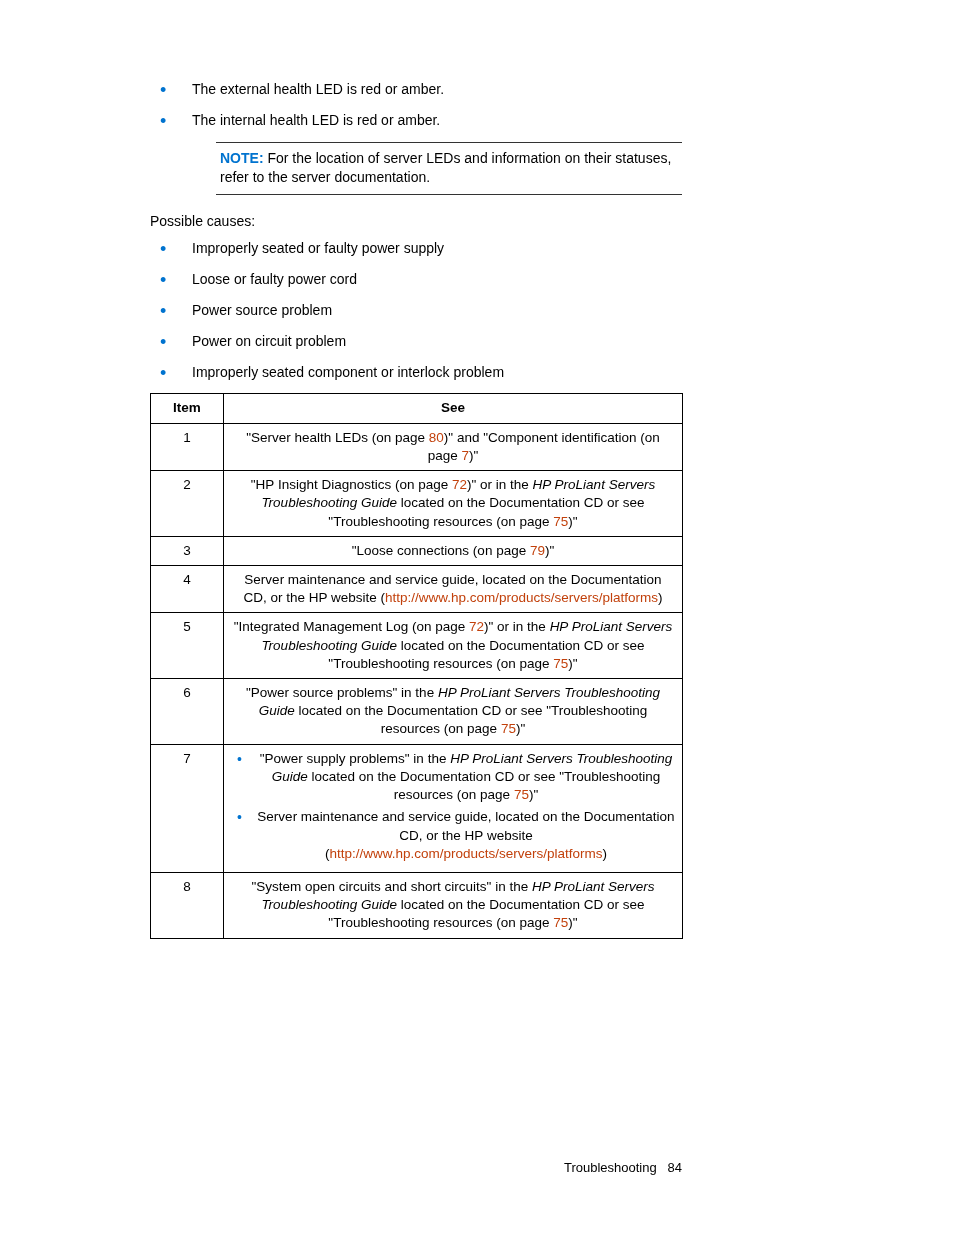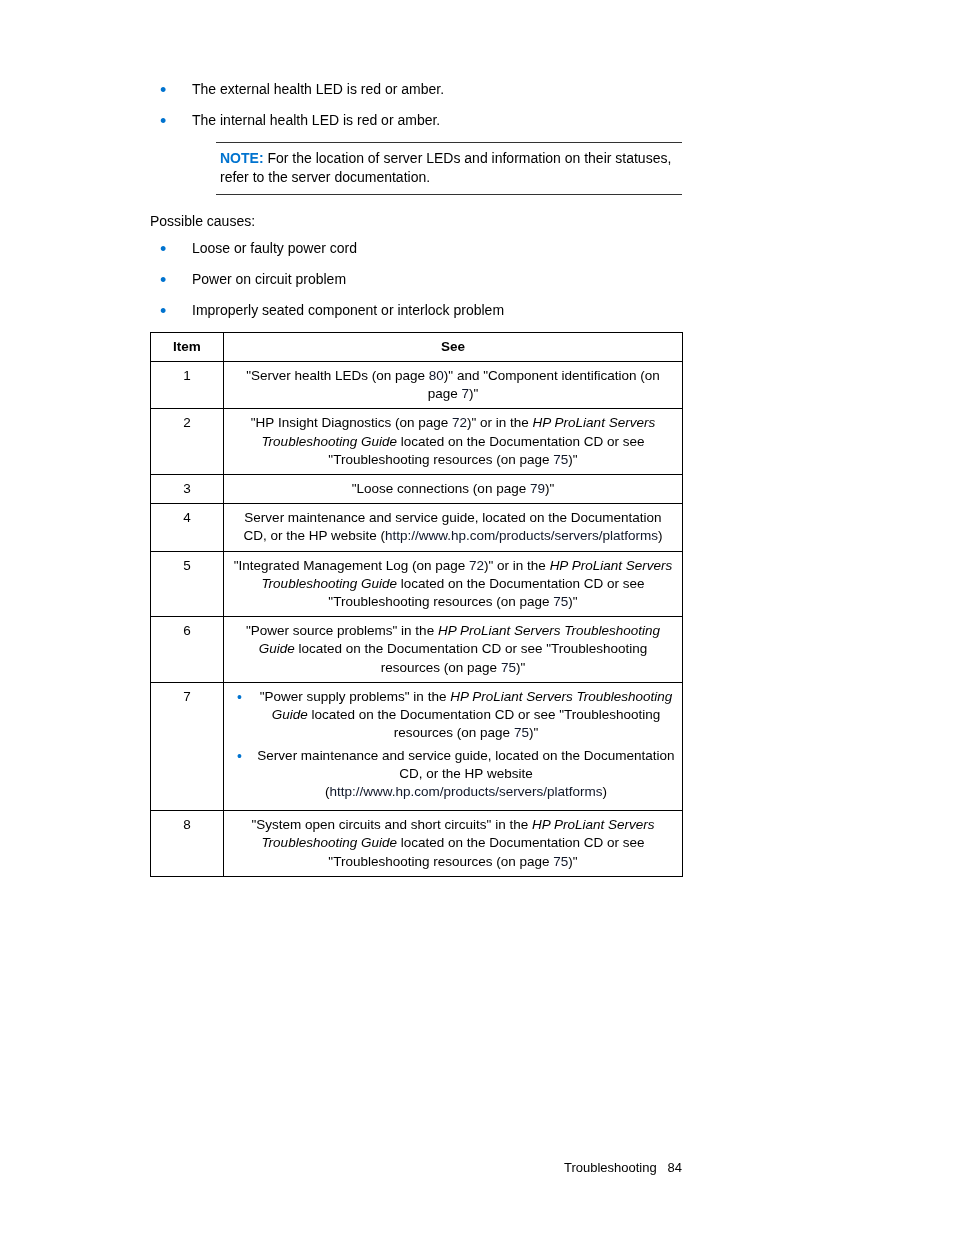--- a/index.html
+++ b/index.html
@@ -83,21 +83,21 @@
     font-size: 13.5px;
     line-height: 1.35;
   }
   table.ref-table th {
     font-weight: bold;
   }
   .col-item {
     width: 58px;
   }
   .link {
-    color: #0f172a;
+    color: #c2410c;
   }
   .italic {
     font-style: italic;
   }
   .footer {
     position: absolute;
     bottom: 60px;
     right: 90px;
     font-size: 13px;
   }
@@ -112,21 +112,23 @@
     <li>The internal health LED is red or amber.</li>
   </ul>
 
   <div class="note-box">
     <span class="note-label">NOTE:</span><span>  For the location of server LEDs and information on their statuses, refer to the server documentation.</span>
   </div>
 
   <div class="section-heading">Possible causes:</div>
 
   <ul class="bullets">
+    <li>Improperly seated or faulty power supply</li>
     <li>Loose or faulty power cord</li>
+    <li>Power source problem</li>
     <li>Power on circuit problem</li>
     <li>Improperly seated component or interlock problem</li>
   </ul>
 
   <table class="ref-table">
     <tbody>
         <tr>
       <th class="col-item">Item</th>
       <th>See</th>
     </tr>

